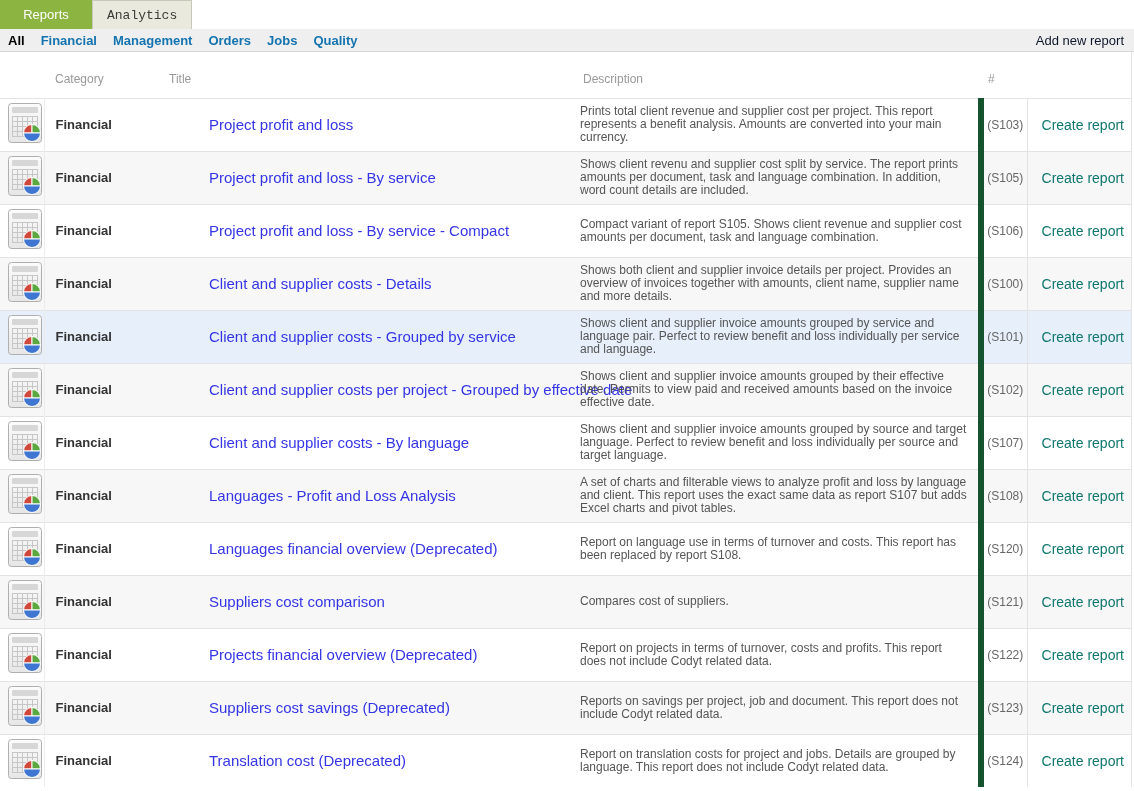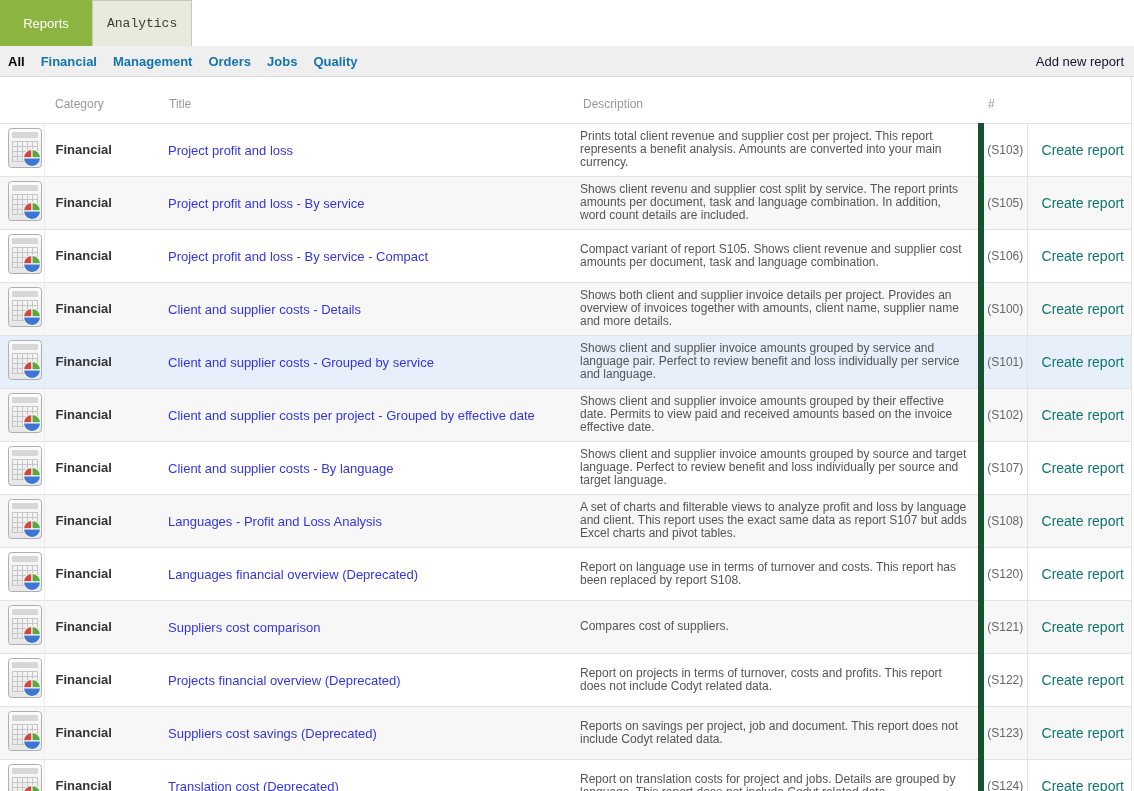--- a/index.html
+++ b/index.html
@@ -1,28 +1,28 @@
 <!DOCTYPE html>
 <html><head>
 <meta charset="utf-8">
 <style>
   * { margin:0; padding:0; box-sizing:border-box; }
   html,body { width:1134px; height:791px; overflow:hidden; background:#fff;
               font-family:"Liberation Sans", sans-serif; }
 
   
-  .tabbar { display:flex; height:46px; background:#fff; align-items:stretch; }
+  .tabbar { display:flex; height:29px; background:#fff; align-items:stretch; }
   .tab { display:flex; align-items:center; justify-content:center;
          font-size:13px; min-width:92px; padding:0 14px; cursor:pointer; }
   .tab.active { background:#8CB440; color:#fff; }
   .tab.inactive { background:#E9E9DD; color:#3C3C38;
                   border:1px solid #C8C8B8; border-bottom:none; min-width:97px;font-family:Liberation Mono, monospace; }
 
   
-  .filterbar { display:flex; align-items:center; height:31px; background:#EFEFEF;
+  .filterbar { display:flex; align-items:center; height:23px; background:#EFEFEF;
                border-bottom:1px solid #D8D8D8; padding:0 8px; }
   .filterbar .f-item { font-size:13px; font-weight:bold; margin-right:16px;
                        text-decoration:none; }
   .filterbar .f-all { color:#000; }
   .filterbar .f-link { color:#1474B0; }
   .filterbar .add-new { margin-left:auto; margin-right:2px; font-size:13px;
                         font-weight:normal; color:#0f172a; text-decoration:none; }
 
   
   .content { width:1132px; border-right:1px solid #E3E3E3; }
@@ -40,21 +40,21 @@
   thead th.h-num { padding-left:7px; }
 
   tbody tr { height:50px; }
   tbody td { border-top:1px solid #E3E3E3; vertical-align:middle; padding:5px 8px; }
   tbody tr:nth-child(even) { background:#F7F7F7; }
   tbody tr.highlighted { background:#E6EFFA; }
 
   td.c-icon { padding:4px 0 4px 8px; border-right:1px solid #ECECEC; }
   td.c-cat  { padding-left:11px; font-size:13px; font-weight:bold; color:#333; }
   td.c-title{ padding-left:10px; white-space:nowrap; }
-  td.c-title a { font-size:13px; color:#3535E5; text-decoration:none; }
+  td.c-title a { font-size:15px; color:#3535E5; text-decoration:none;margin-left:41px; }
   td.c-desc { font-size:12px; line-height:13px; color:#555; }
   td.c-num  { border-left:6px solid #14532d; border-right:1px solid #E3E3E3;
               text-align:center; font-size:12px; color:#666; padding:5px 2px; }
   td.c-act  { text-align:right; padding-right:7px; }
   td.c-act a { font-size:14px; color:#0f766e; text-decoration:none; }
 
   .report-icon { display:inline-block; width:34px; height:40px; }
 </style>
 </head>
 <body>

